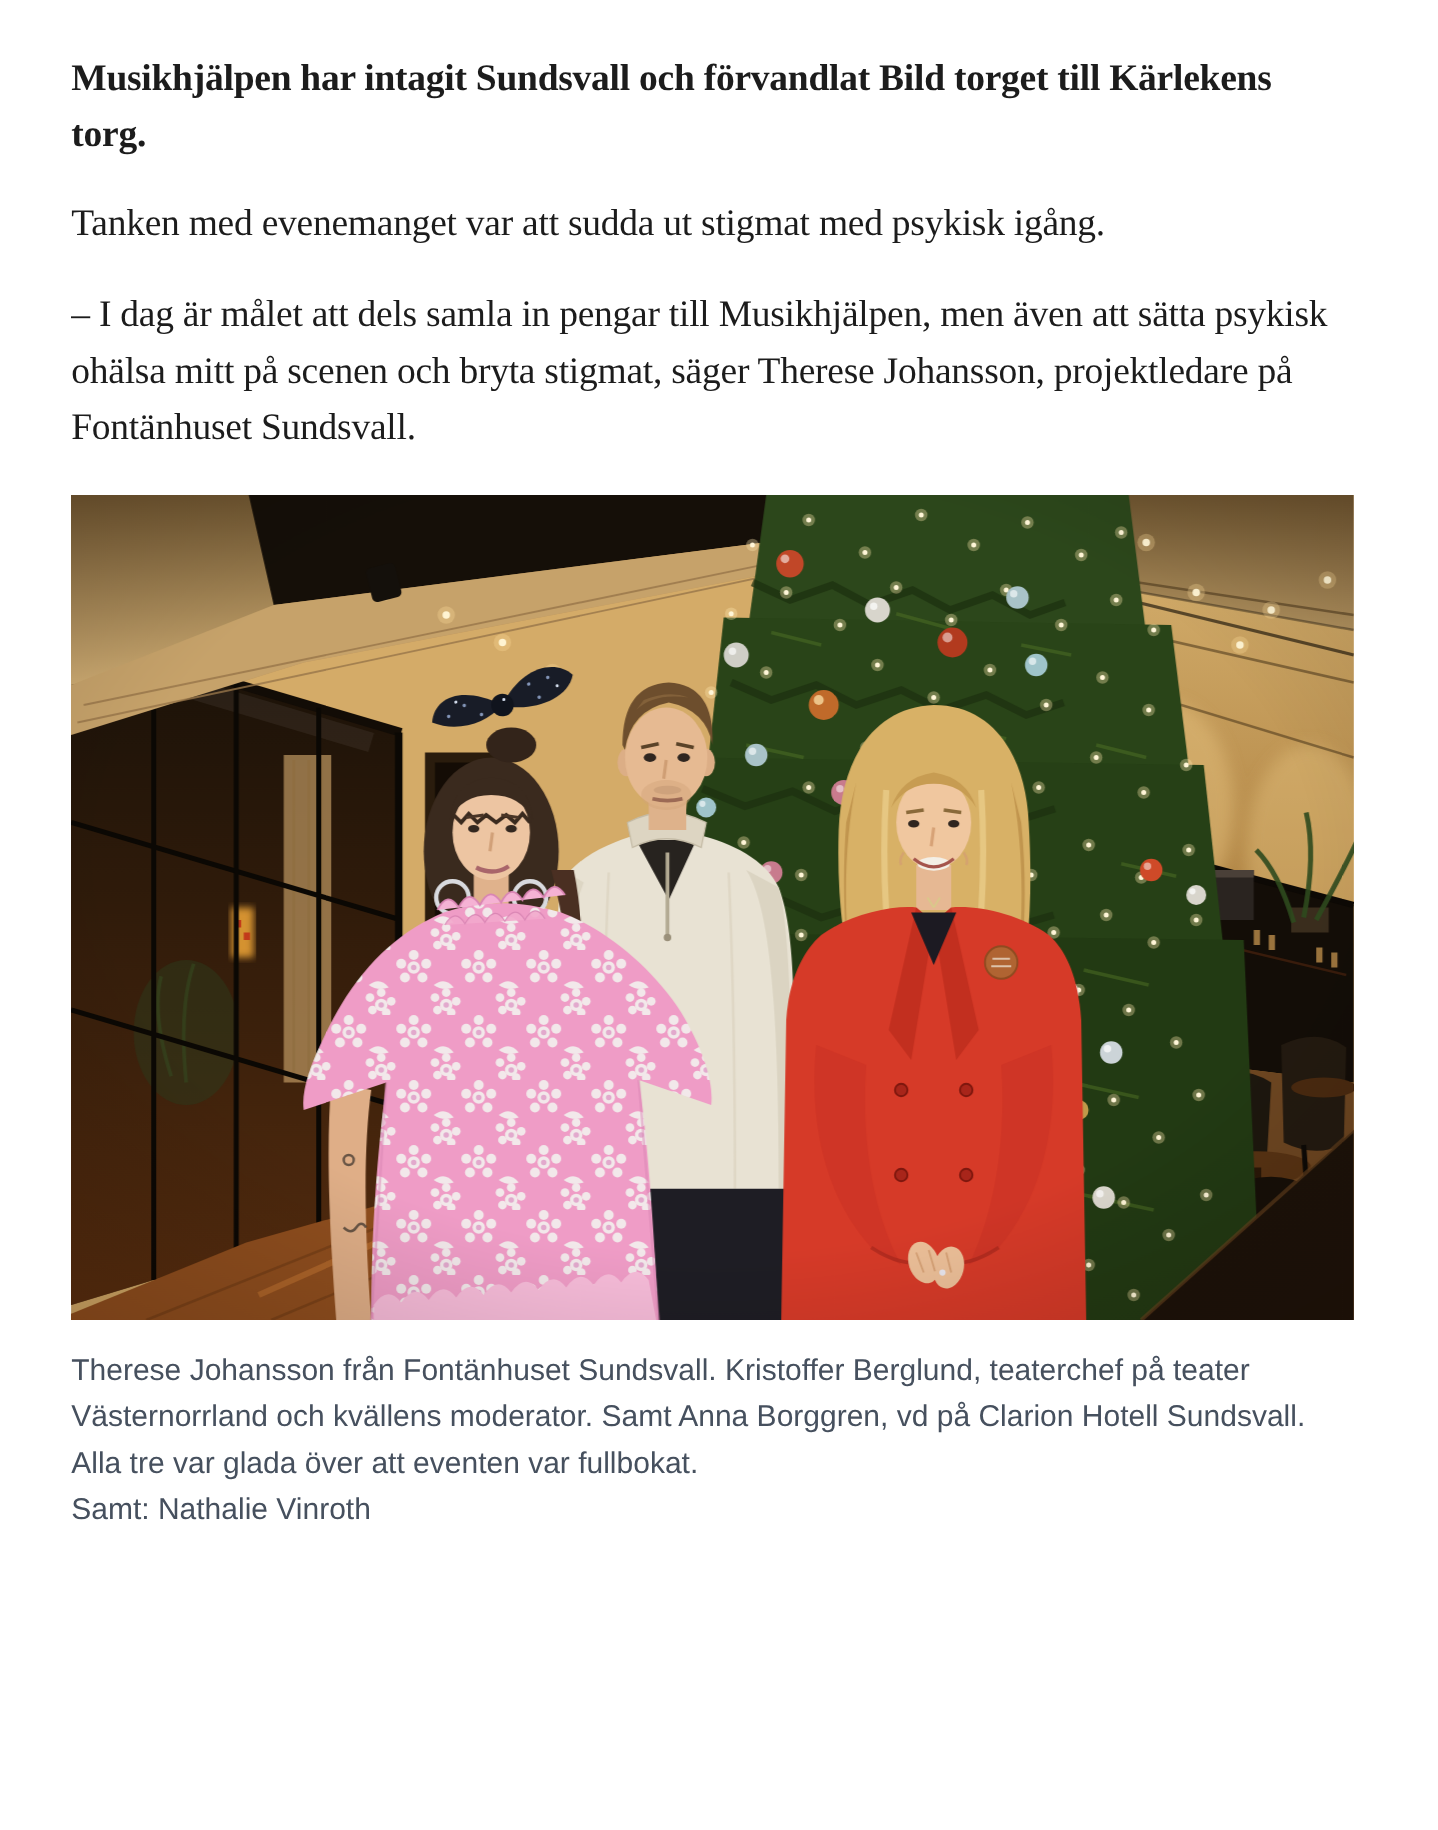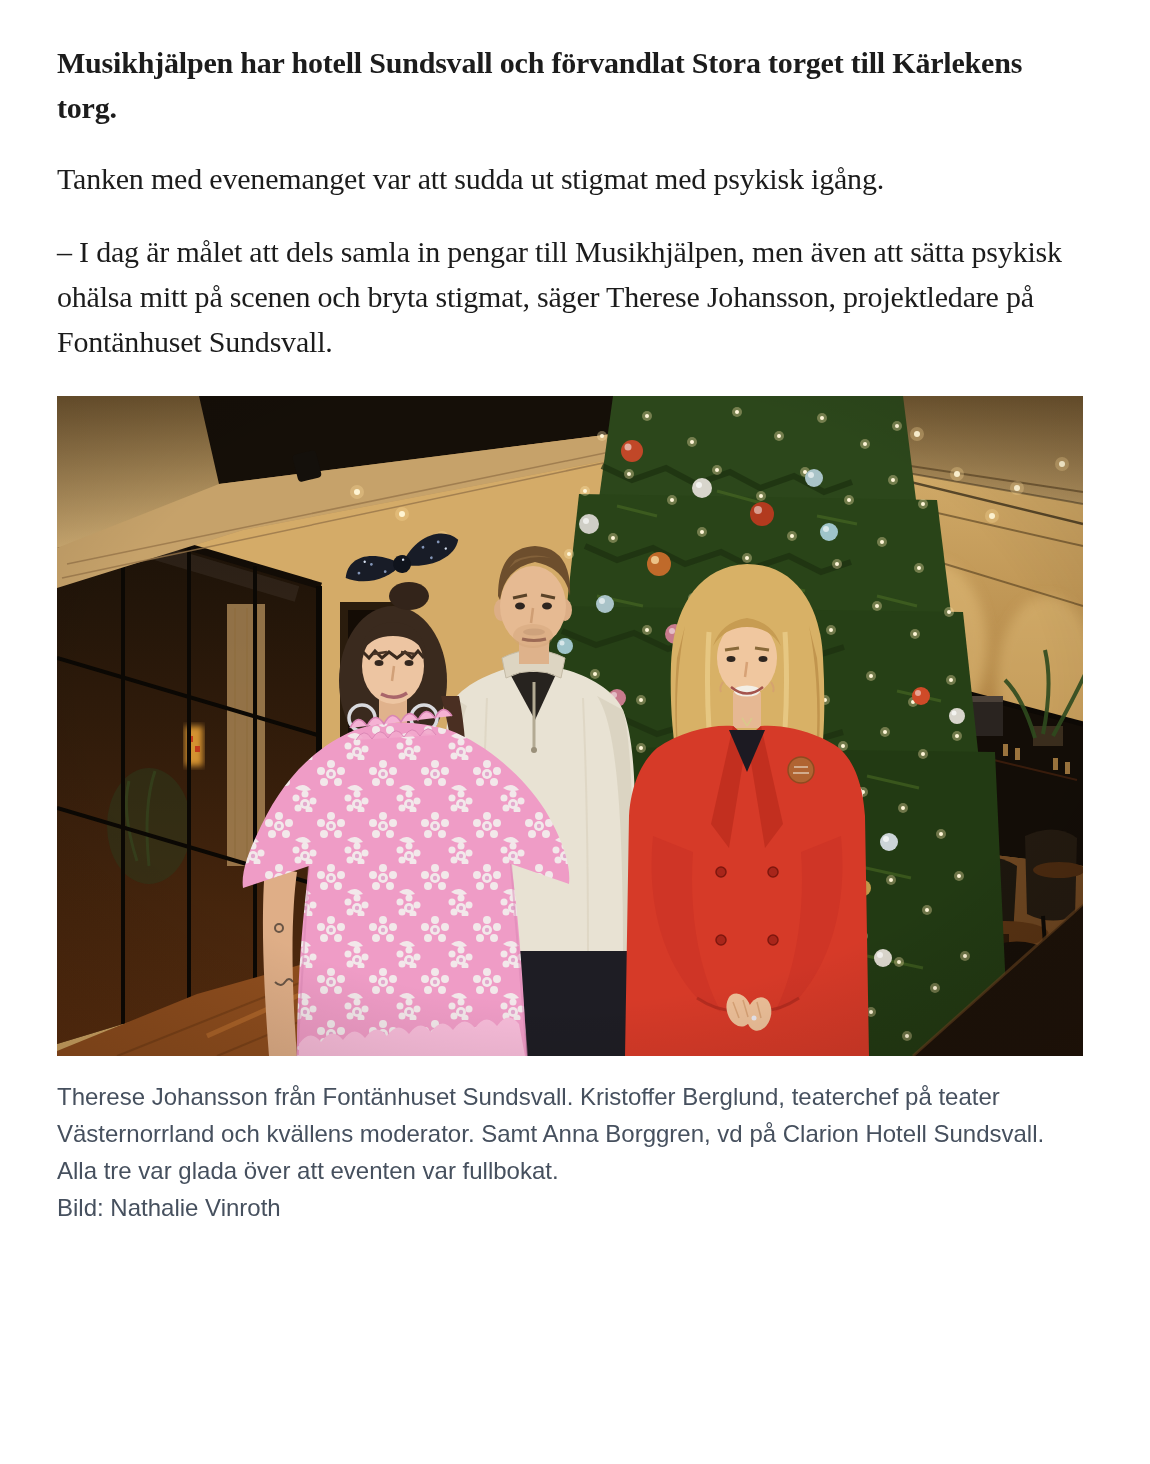--- a/index.html
+++ b/index.html
@@ -19,21 +19,21 @@
     color:#46505e;font-size:24px;line-height:37px;font-weight:400;
   }
   .credit{margin-top:0;}
 </style>
 </head>
 <body>
 
 <div class="page">
   <div class="content">
 
-    <p class="lead">Musikhjälpen har hotell Sundsvall och förvandlat Stora torget till Kärlekens torg.</p>
+    <p class="lead">Musikhjälpen har intagit Sundsvall och förvandlat Bild torget till Kärlekens torg.</p>
     <p class="para">Tanken med evenemanget var att sudda ut stigmat med psykisk igång.</p>
     <p class="para last">– I dag är målet att dels samla in pengar till Musikhjälpen, men även att sätta psykisk ohälsa mitt på scenen och bryta stigmat, säger Therese Johansson, projektledare på Fontänhuset Sundsvall.</p>
 
     <figure>
       <svg class="photo-frame" viewBox="0 0 1026 660" xmlns="http://www.w3.org/2000/svg" role="img">
         <defs>
           <linearGradient id="gCeil" x1="0" y1="0" x2="0" y2="1">
             <stop offset="0" stop-color="#6e5530"></stop>
               <stop offset="1" stop-color="#cdab72"></stop>
           </linearGradient>
@@ -498,18 +498,18 @@
           <ellipse cx="702" cy="618" rx="12" ry="17" fill="#ecbf98" transform="rotate(14 702 618)"></ellipse>
           <path d="M676,606 l6,16 M686,604 l5,17 M700,606 l4,16" stroke="#d7a276" stroke-width="1.5" fill="none"></path>
           <circle cx="697" cy="622" r="2.5" fill="#e8e6ee"></circle>
         </g>
 
         <rect x="0" y="0" width="1026" height="660" fill="url(#vig)"></rect>
       </svg>
 
       <figcaption>
         <div class="caption-text">Therese Johansson från Fontänhuset Sundsvall. Kristoffer Berglund, teaterchef på teater Västernorrland och kvällens moderator. Samt Anna Borggren, vd på Clarion Hotell Sundsvall. Alla tre var glada över att eventen var fullbokat.</div>
-        <div class="credit">Bild: Nathalie Vinroth</div>
+        <div class="credit">Samt: Nathalie Vinroth</div>
       </figcaption>
     </figure>
 
   </div>
 </div>
 
 </body></html>

